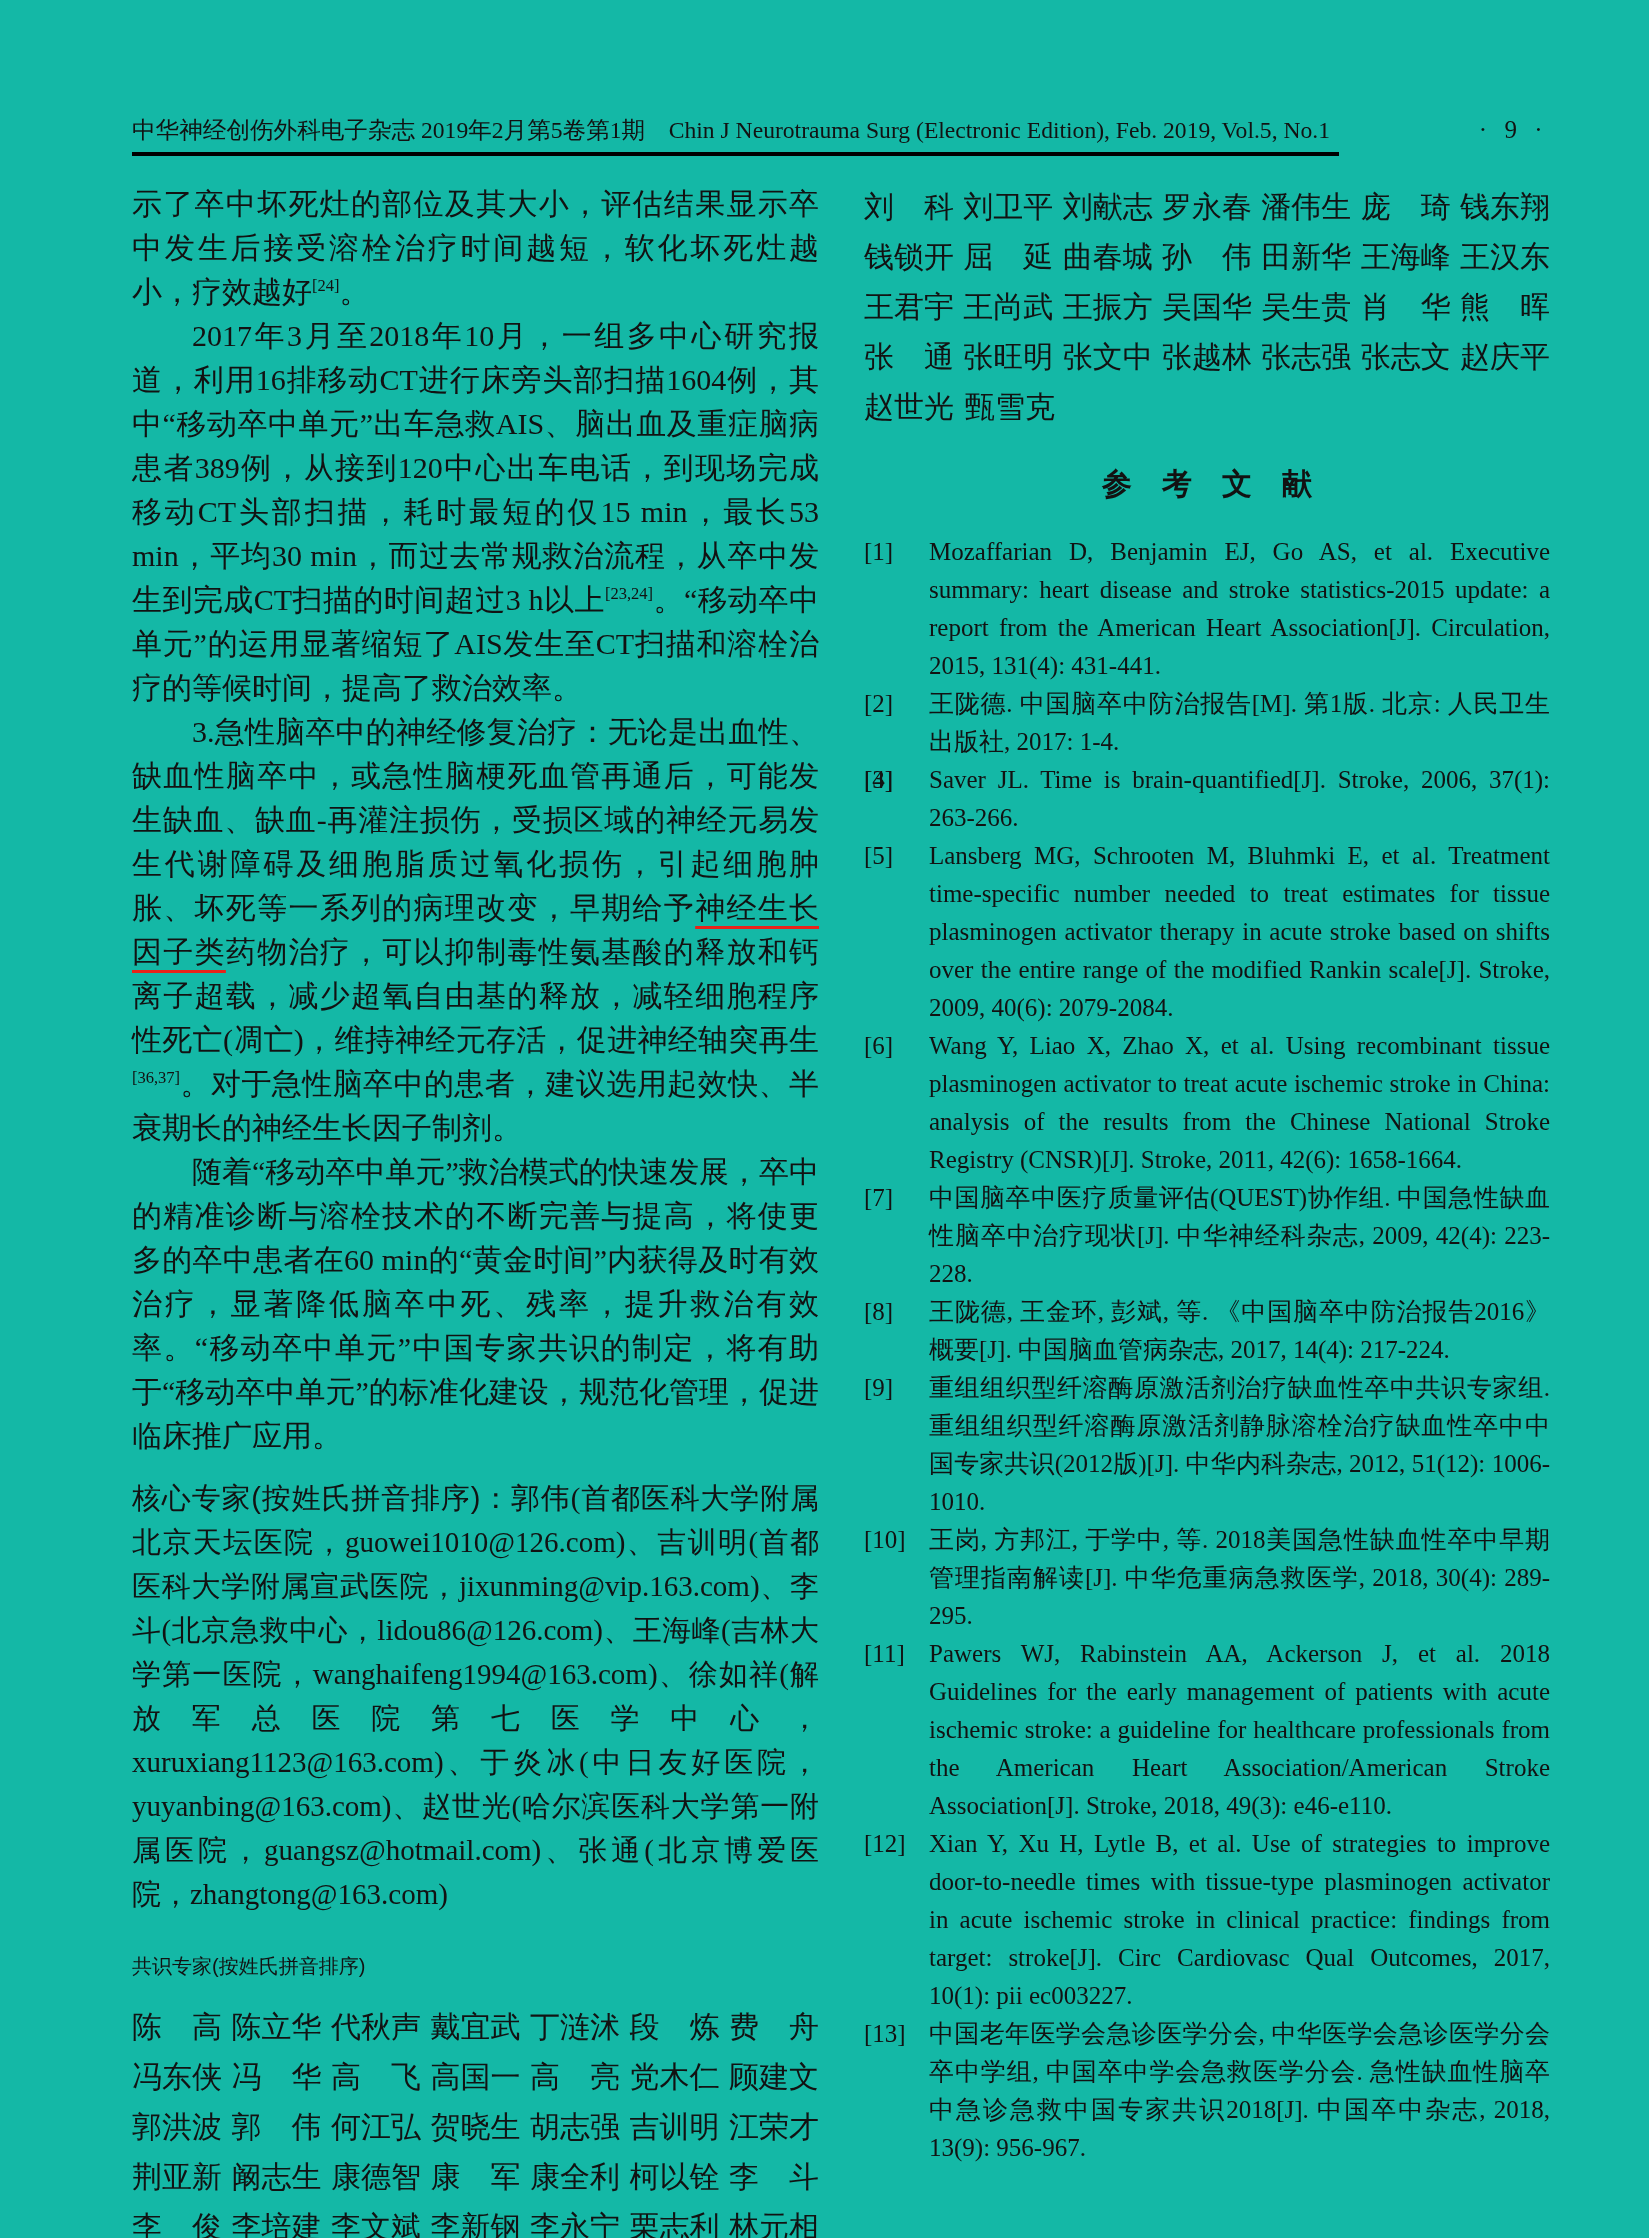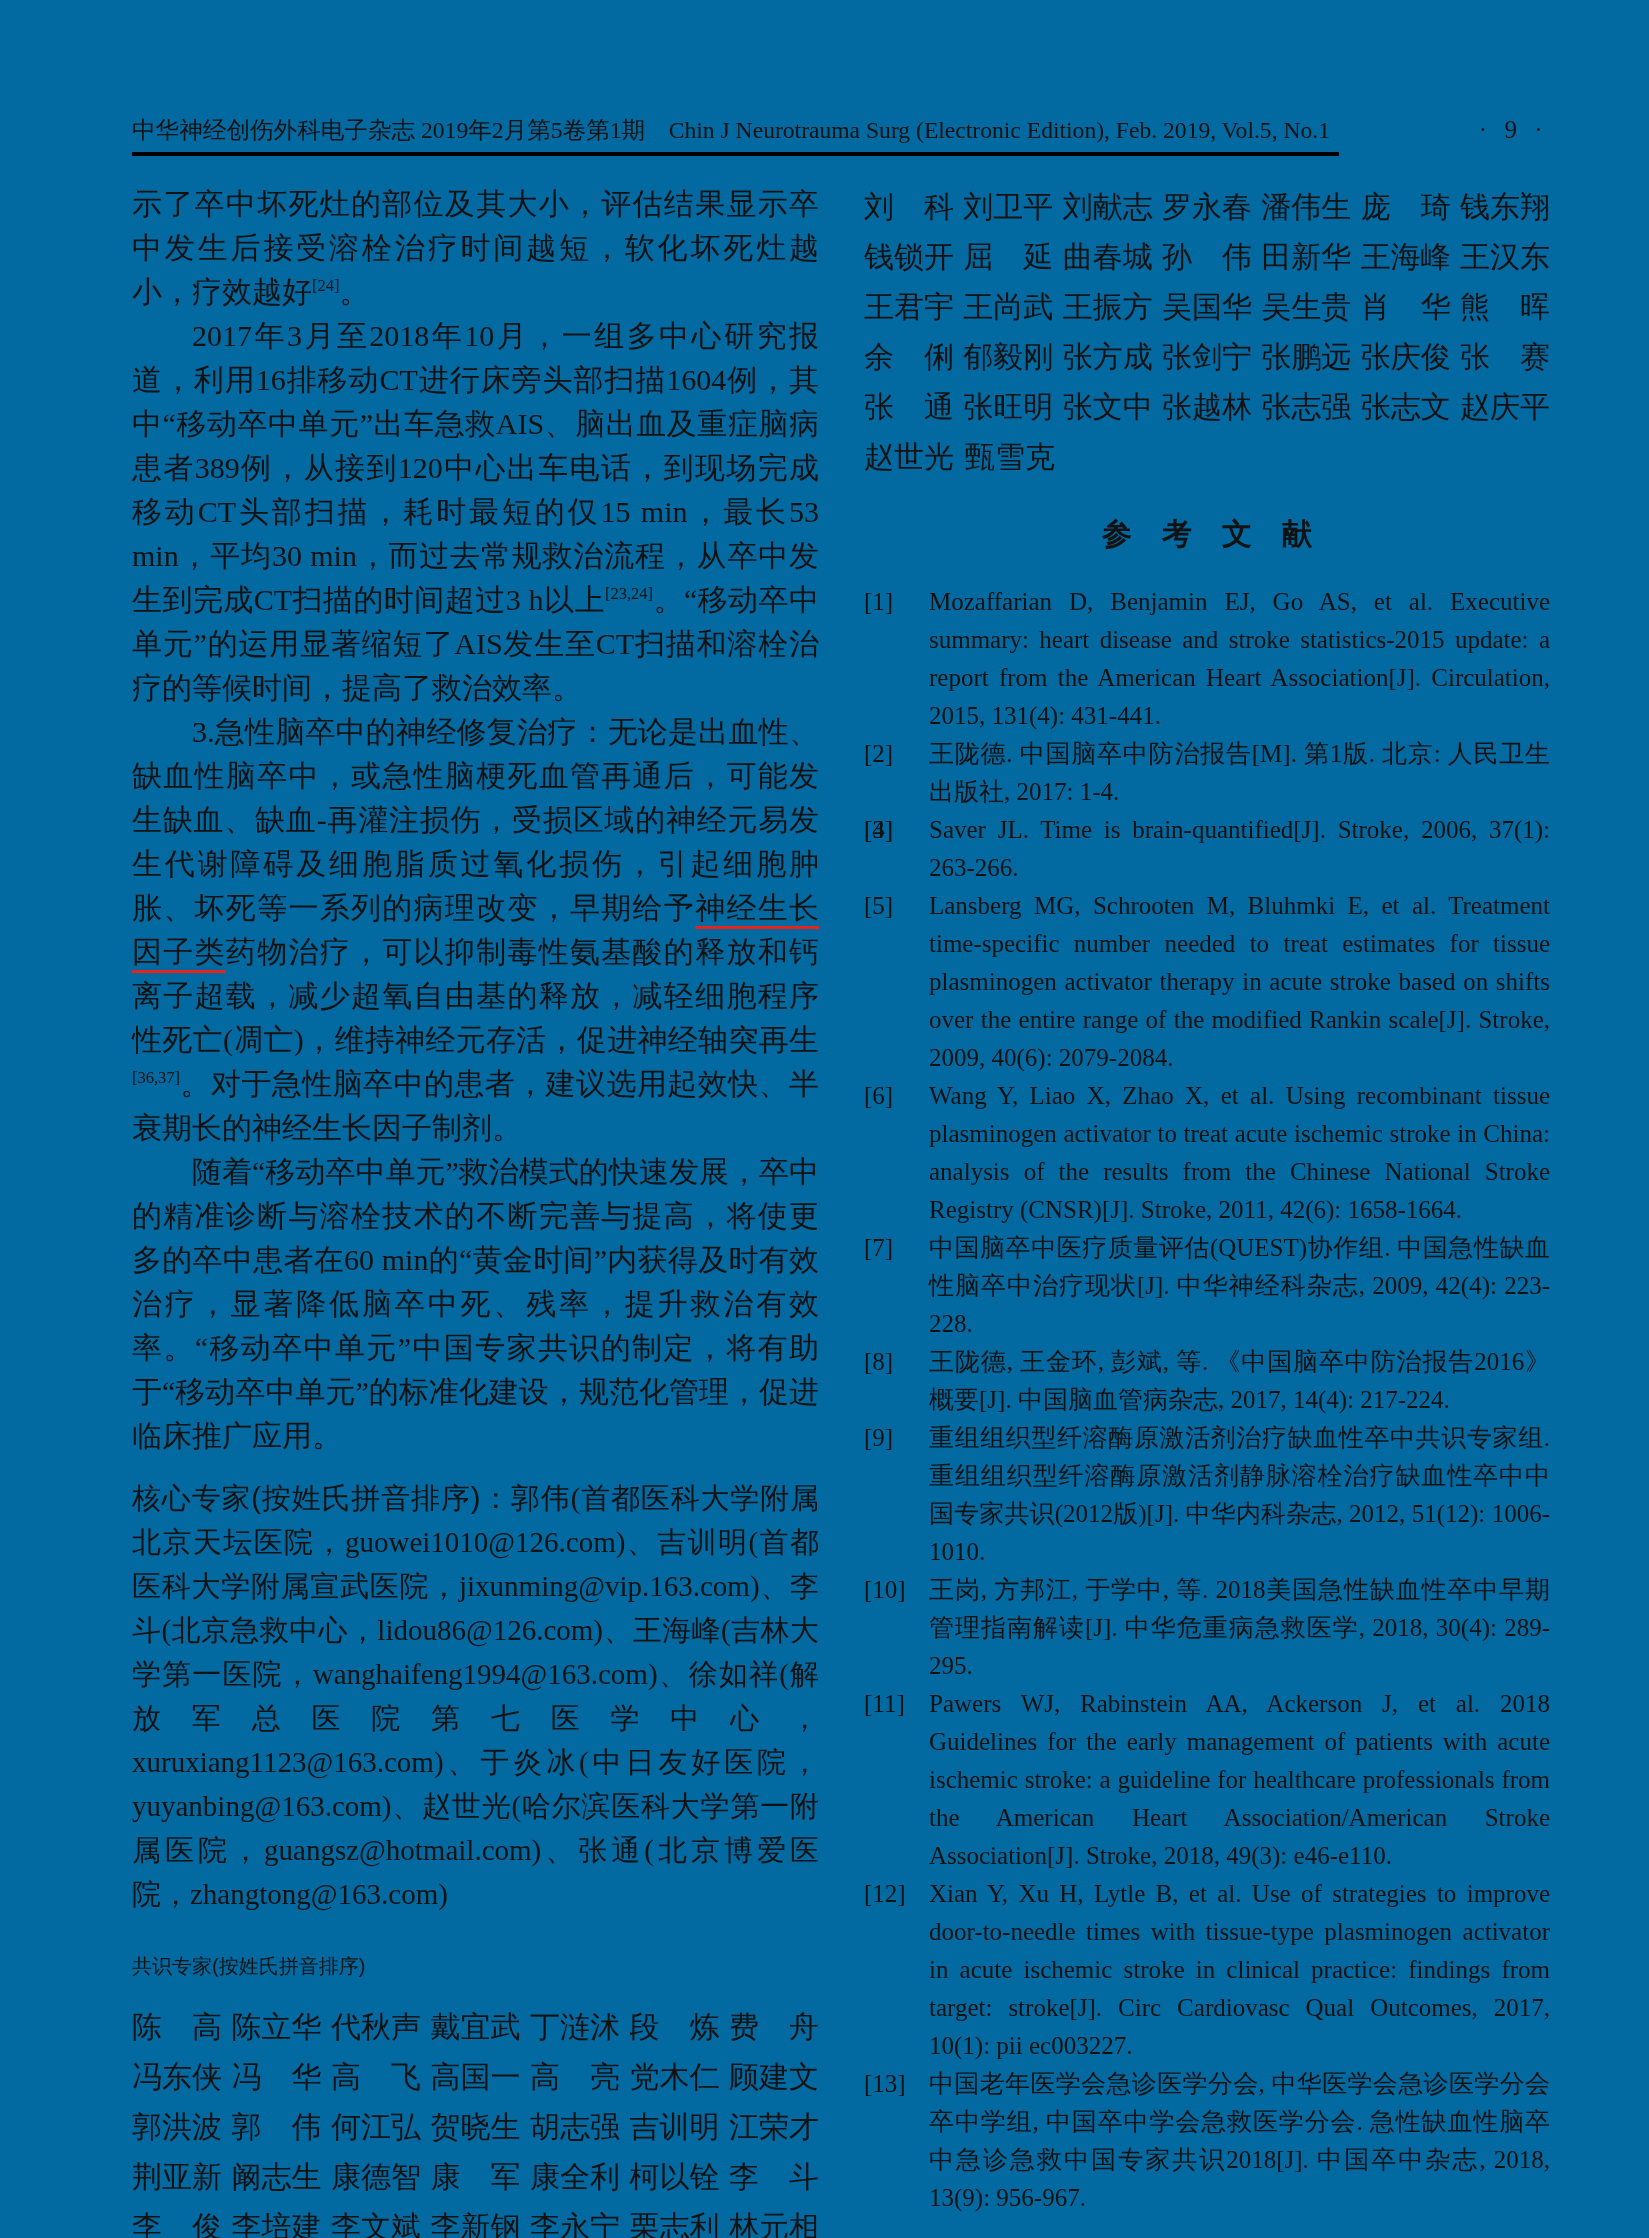--- a/index.html
+++ b/index.html
@@ -1,18 +1,18 @@
 <!DOCTYPE html>
 <html style="font-size:11px"><head>
 <meta charset="utf-8">
 <style>
   html,body { margin:0; padding:0; background:#9a9a9a; }
   .page {
     position:relative; width:1650px; height:2239px; margin:0 auto;
-    background:#0369a1; overflow:hidden; color:#121212;
+    background:#14b8a6; overflow:hidden; color:#121212;
     font-family:"Liberation Serif","DejaVu Serif",serif;
   }
   .header {
     position:absolute; left:132px; top:114px; width:1416px;
     display:flex; justify-content:space-between; align-items:baseline;
     font-size:23.6px; white-space:nowrap;
   }
   .header .pnum { font-size:25px; letter-spacing:5.5px; }
   .header-rule { position:absolute; left:132px; top:152px; width:1207px; height:4.2px; background:#000; }
 
@@ -135,29 +135,20 @@
       <div class="name-row">
         <span>王君宇</span>
           <span>王尚武</span>
           <span>王振方</span>
           <span>吴国华</span>
           <span>吴生贵</span>
           <span>肖　华</span>
           <span>熊　晖</span>
       </div>
       <div class="name-row">
-        <span>余　俐</span>
-          <span>郁毅刚</span>
-          <span>张方成</span>
-          <span>张剑宁</span>
-          <span>张鹏远</span>
-          <span>张庆俊</span>
-          <span>张　赛</span>
-      </div>
-      <div class="name-row">
         <span>张　通</span>
           <span>张旺明</span>
           <span>张文中</span>
           <span>张越林</span>
           <span>张志强</span>
           <span>张志文</span>
           <span>赵庆平</span>
       </div>
       <div class="name-row partial">
         <span>赵世光</span>

